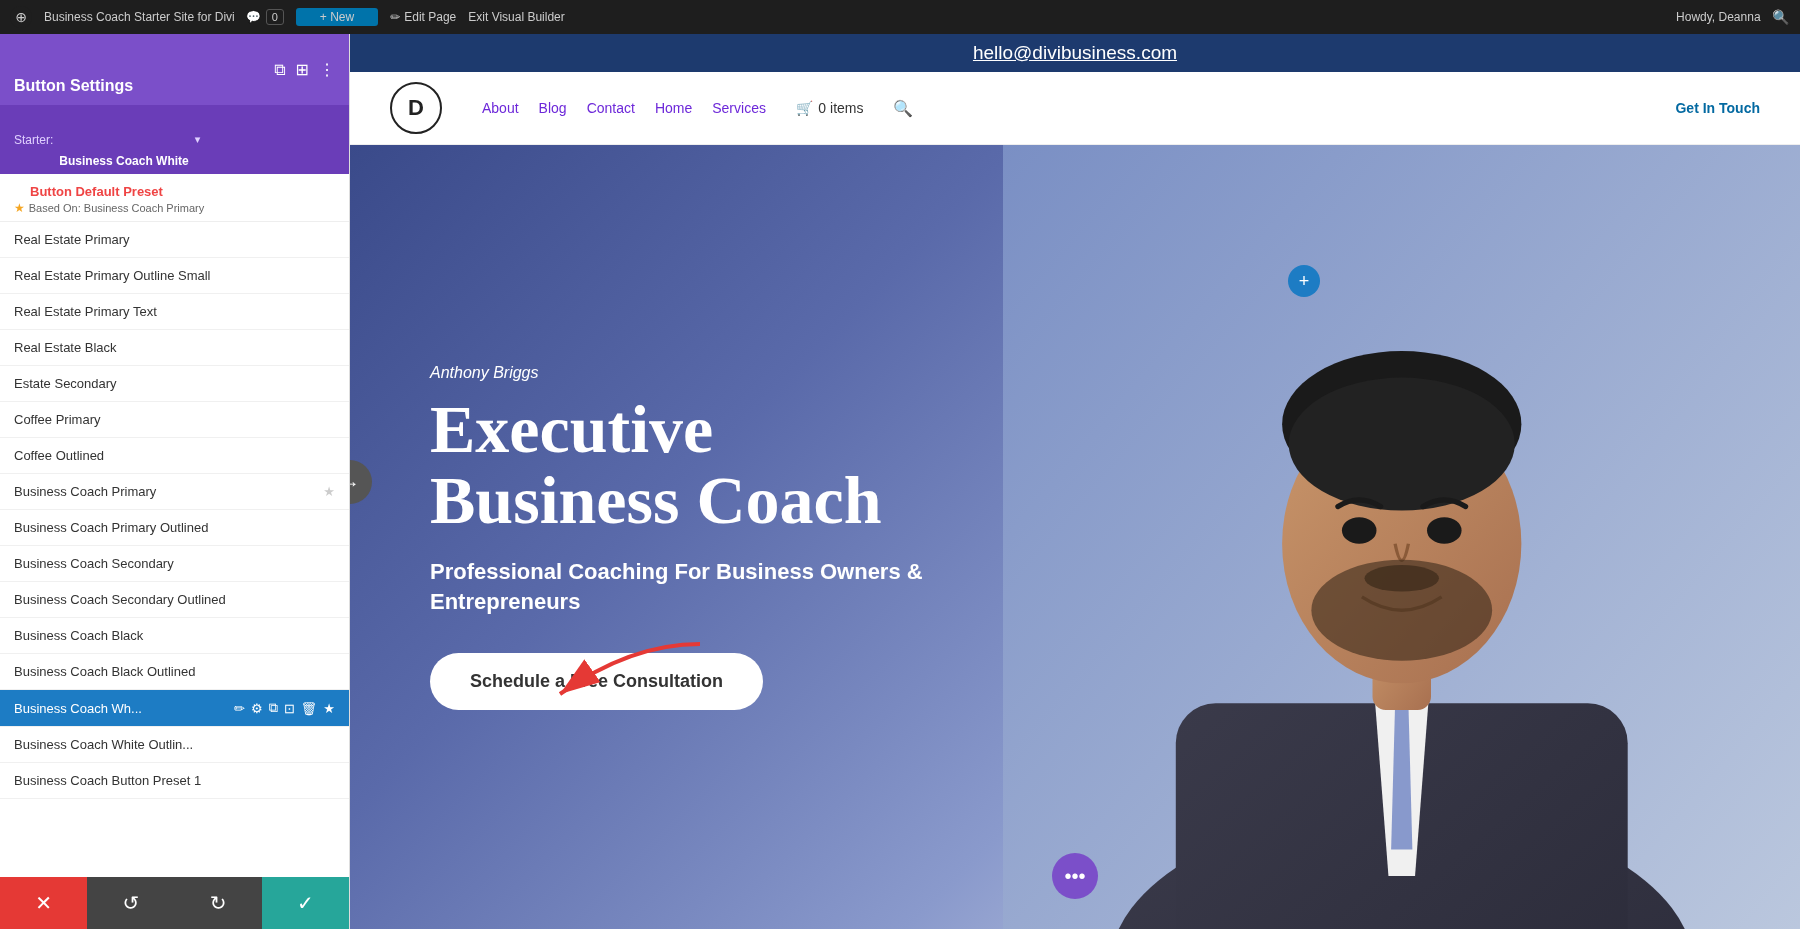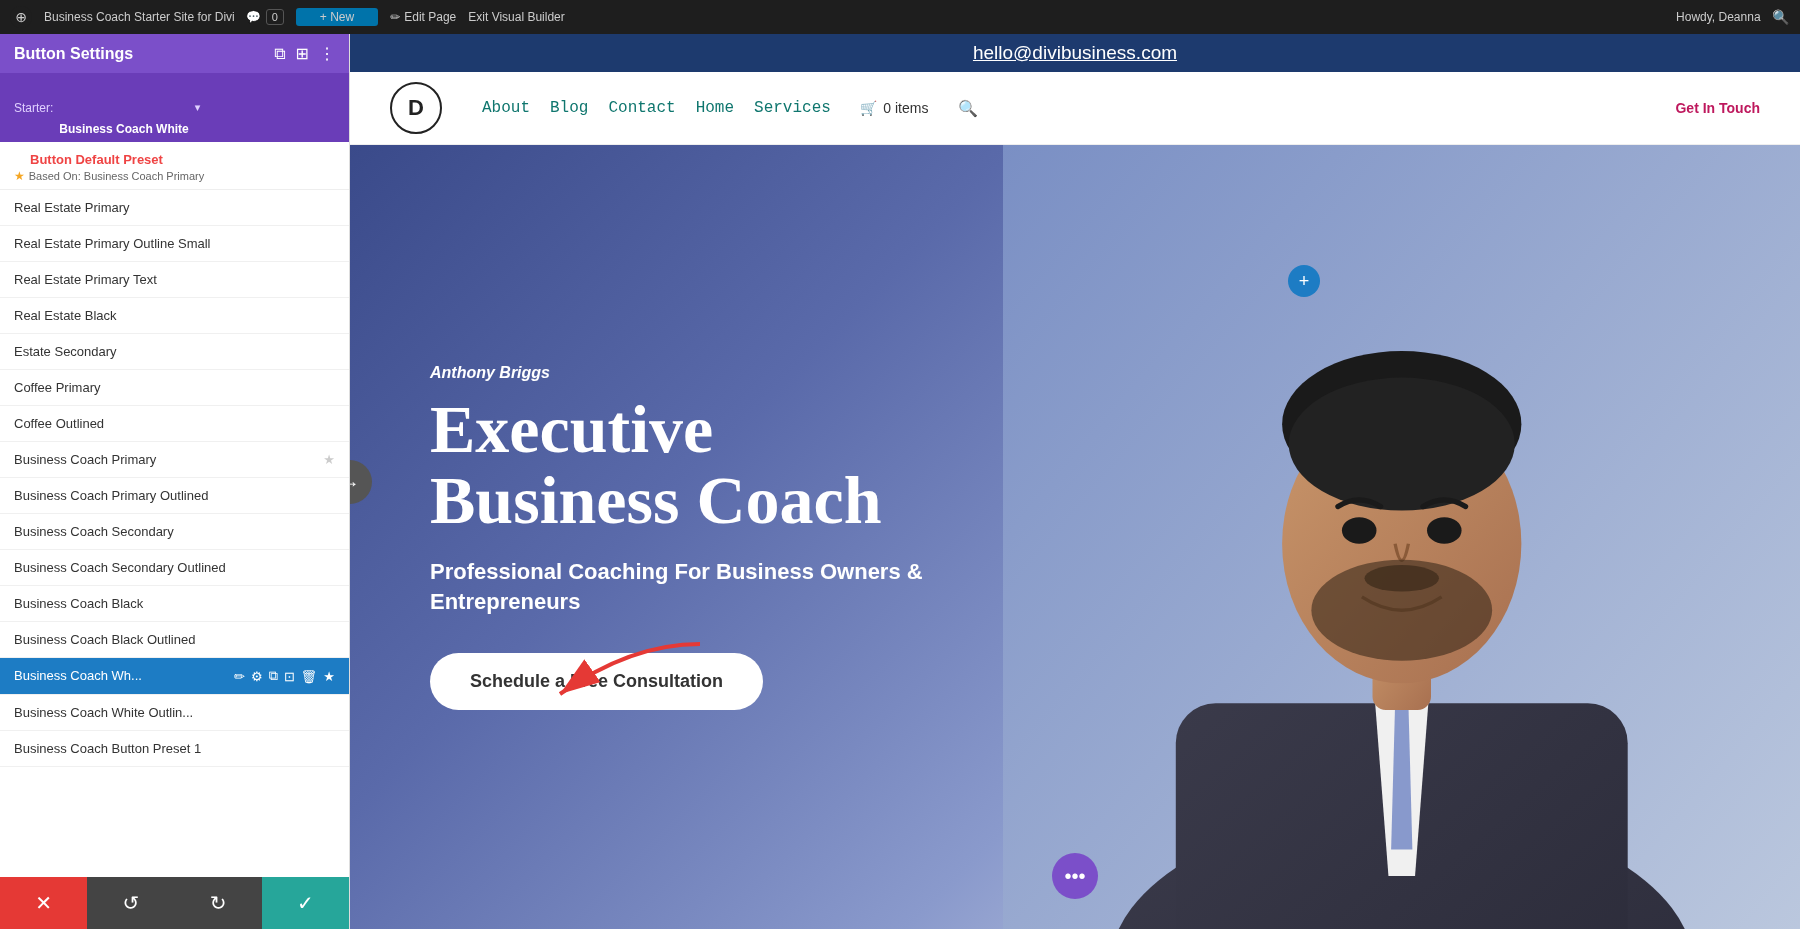--- a/index.html
+++ b/index.html
@@ -67,20 +67,21 @@
       background: #7b4fc9;
       color: #fff;
       padding: 10px 14px;
       display: flex;
       align-items: center;
       justify-content: space-between;
     }
     .panel-header-title {
       font-size: 16px;
       font-weight: 600;
+      margin-top: 33px;
     }
     .panel-header-icons {
       display: flex;
       gap: 10px;
       align-items: center;
     }
     .panel-header-icons span {
       color: #fff;
       font-size: 16px;
       cursor: pointer;
@@ -130,21 +131,21 @@
       flex: 1;
       overflow-y: auto;
     }
     .preset-item {
       padding: 10px 14px;
       font-size: 13px;
       color: #333;
       cursor: pointer;
       border-bottom: 1px solid #f0f0f0;
       display: flex;
-      align-items: flex-start;
+      align-items: flex-end;
       justify-content: space-between;
     }
     .preset-item.active {
       background: #1d7cc4;
       color: #fff;
     }
     .preset-item .item-text { flex: 1; }
     .preset-item .item-icons {
       display: flex;
       gap: 6px;
@@ -209,49 +210,49 @@
       width: 52px; height: 52px;
       border: 2px solid #222;
       border-radius: 50%;
       display: flex; align-items: center; justify-content: center;
       font-size: 22px;
       font-weight: bold;
       color: #222;
       margin-right: 10px;
     }
     .nav-links { display: flex; gap: 20px; align-items: center; }
-    .nav-link { font-size: 16px; color: #0f766e; cursor: pointer; text-decoration: none; font-family: Liberation Mono, monospace; }
+    .nav-link { font-size: 14px; color: #6d28d9; cursor: pointer; text-decoration: none; }
     .nav-cart { display: flex; align-items: center; gap: 5px; font-size: 14px; color: #333; }
     .nav-search { font-size: 16px; color: #555; cursor: pointer; }
     .nav-spacer { flex: 1; }
     .nav-cta {
       font-size: 14px;
       font-weight: 700;
-      color: #be185d;
+      color: #0369a1;
       cursor: pointer;
     }
 
     
     .hero-section {
       flex: 1;
       background: linear-gradient(135deg, #3a4a8a 0%, #5a6aaa 30%, #8a9acc 60%, #c0c8e0 80%, #d8ddf0 100%);
       position: relative;
       display: flex;
       align-items: center;
       overflow: hidden;
     }
     .hero-content {
       padding: 60px 80px;
       max-width: 700px;
       z-index: 2;
     }
     .hero-name {
       color: #fff;
       font-size: 16px;
-      font-weight: 700;
+      font-weight: 400;
       margin-bottom: 12px;
       font-style: italic;
     }
     .hero-title {
       color: #fff;
       font-size: 68px;
       font-weight: 800;
       line-height: 1.05;
       margin-bottom: 20px;
       font-family: Georgia, serif;

